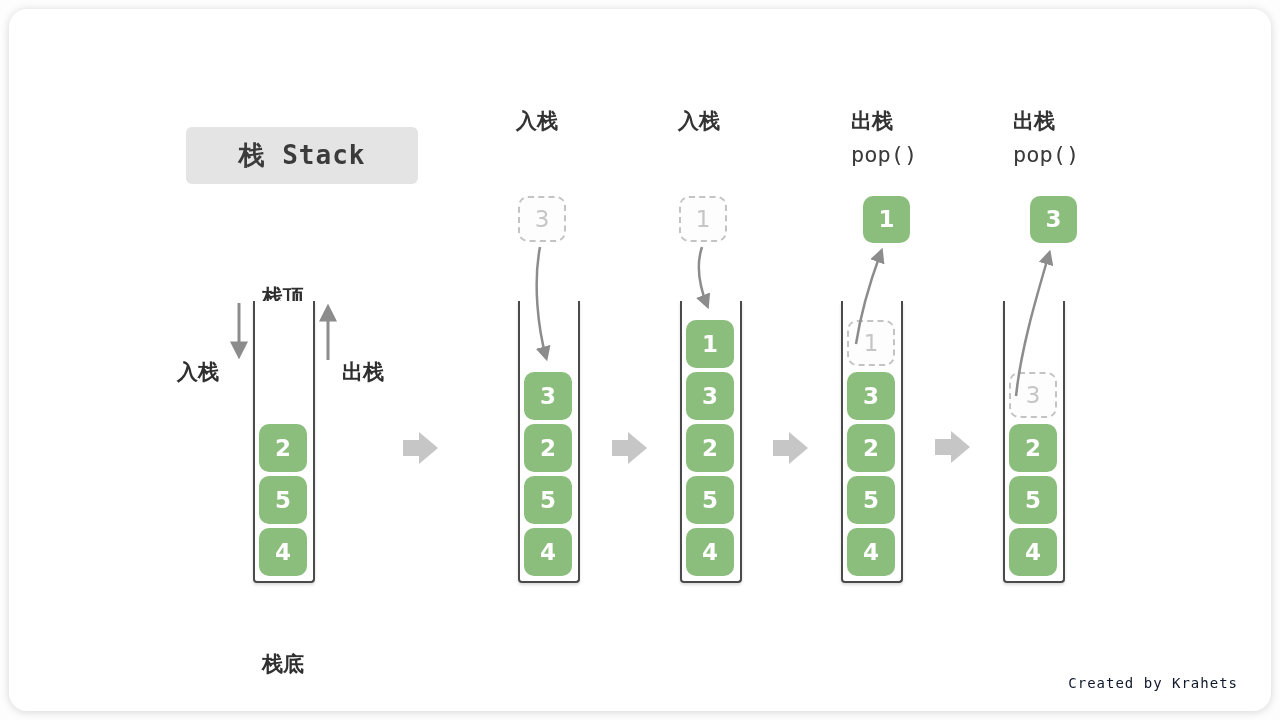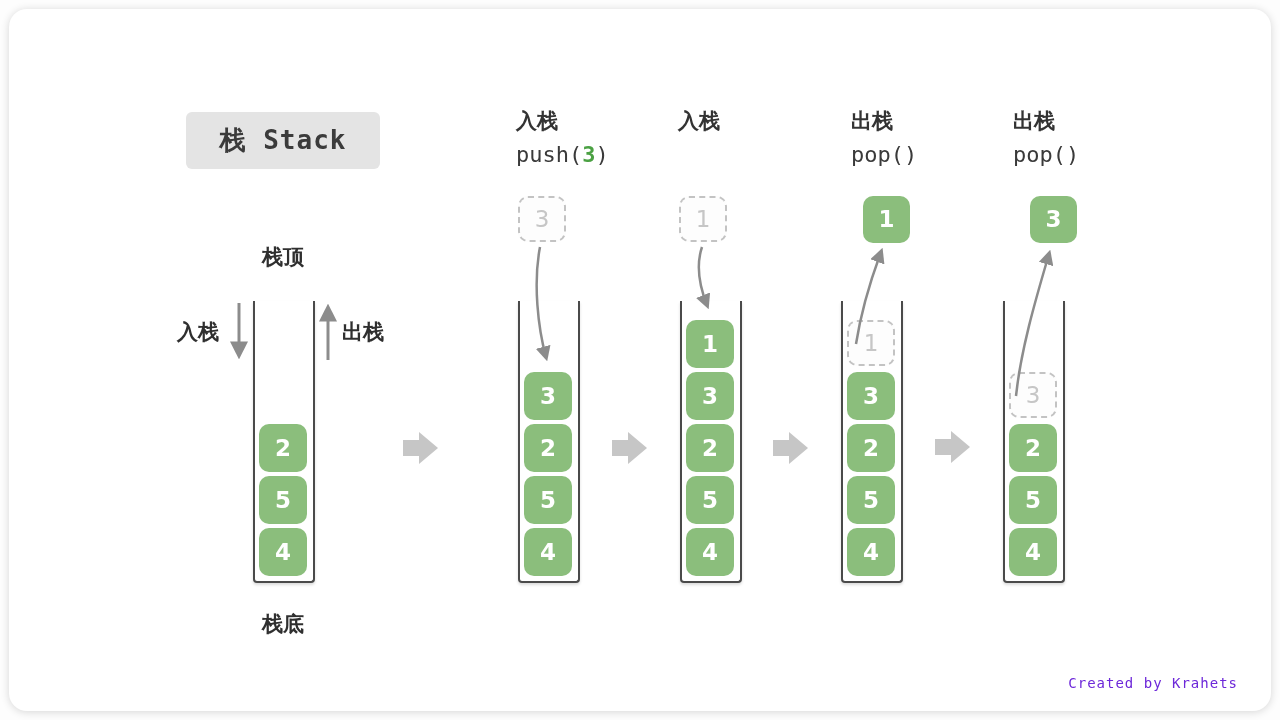--- a/index.html
+++ b/index.html
@@ -11,21 +11,21 @@
   }
   .card{
     position:absolute;left:9px;top:9px;width:1262px;height:702px;
     background:#ffffff;border-radius:18px;
     box-shadow:0 1px 9px rgba(0,0,0,0.16);
   }
   .abs{position:absolute;}
 
   
   .title-box{
-    left:186px;top:112px;width:194px;height:57px;
+    left:186px;top:127px;width:232px;height:57px;
     background:#e4e4e4;border-radius:6px;
     display:flex;align-items:center;justify-content:center;
     font-family:"DejaVu Sans Mono","Liberation Mono",monospace;
     font-size:26px;font-weight:bold;color:#3b3b3b;letter-spacing:1px;
   }
 
   
   .op{width:150px;}
   .op .op-label{font-size:21px;font-weight:bold;color:#333;line-height:26px;}
   .op .op-code{
@@ -49,40 +49,39 @@
     font-size:23px;font-weight:bold;
   }
   .cell.solid{background:#8bbe7c;color:#ffffff;}
   .cell.ghost{
     width:44px;height:42px;line-height:42px;
     background:#fdfdfd;border:2px dashed #c3c3c3;
     color:#c6c6c6;font-weight:normal;
   }
 
   
-  .zh-label{font-size:21px;font-weight:bold;color:#2f2f2f;}
+  .zh-label{font-size:21px;font-weight:bold;color:#2f2f2f;margin-top:40px;}
   .center-60{width:60px;text-align:center;}
 
   .watermark{
     right:42px;top:675px;
     font-family:"DejaVu Sans Mono","Liberation Mono",monospace;
-    font-size:14px;color:#6d28d9;letter-spacing:1px;
+    font-size:14px;color:#0f172a;letter-spacing:1px;
   }
   svg.overlay{position:absolute;left:0;top:0;pointer-events:none;}
 </style>
 </head>
 <body>
 
 <div class="card"></div>
 
 <div class="abs title-box">栈 Stack</div>
 
 <div class="abs op" style="left:516px;top:108px;">
   <div class="op-label">入栈</div>
-  <div class="op-code"><span>push(</span><span class="op-arg">3</span><span>)</span></div>
 </div>
 <div class="abs op" style="left:678px;top:108px;">
   <div class="op-label">入栈</div>
 </div>
 <div class="abs op" style="left:851px;top:108px;">
   <div class="op-label">出栈</div>
   <div class="op-code"><span>pop(</span><span class="op-arg"></span><span>)</span></div>
 </div>
 <div class="abs op" style="left:1013px;top:108px;">
   <div class="op-label">出栈</div>

